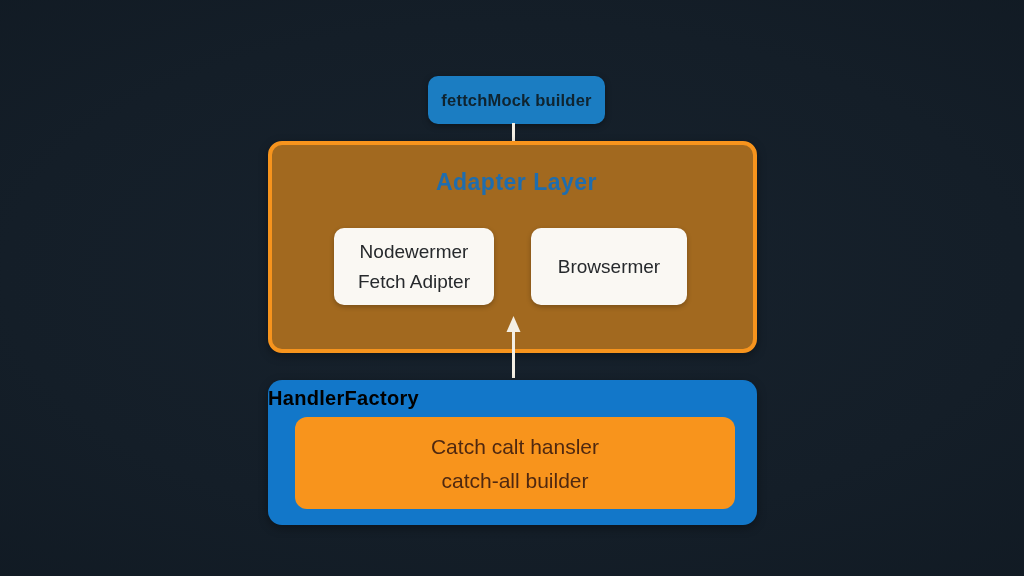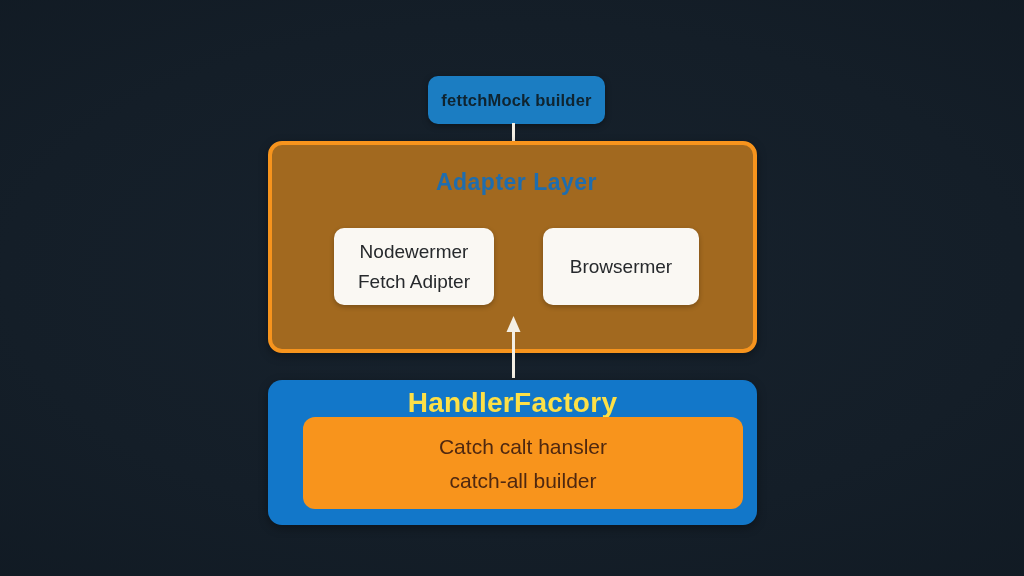--- a/index.html
+++ b/index.html
@@ -65,56 +65,54 @@
     top: 83px;
     height: 77px;
     background: #faf8f3;
     border-radius: 10px;
     display: flex; flex-direction: column;
     align-items: center; justify-content: center;
     gap: 2px;
     box-shadow: 0 2px 5px rgba(0,0,0,0.25);
   }
   .white-box-left  { left: 62px;  width: 160px; }
-  .white-box-right { left: 271px; width: 156px; }
+  .white-box-right { left: 259px; width: 156px; }
   .wb-line {
     font-size: 19px;
     line-height: 28px;
     color: #26292c;
     white-space: nowrap;
   }
 
   
   .handler-box {
     position: absolute;
     left: 268px; top: 380px;
     width: 489px; height: 145px;
     background: #1277c9;
     border-radius: 14px;
     box-shadow: 0 3px 10px rgba(0,0,0,0.35);
   }
   .handler-title {
     position: absolute;
     left: 0; right: 0; top: 7px;
-    text-align: center;
-    font-size: 28px;
+    font-size: 20px;
     font-weight: 600;
-    color: #fde047;
+    color: #000000;
     letter-spacing: 0.3px;
   }
   .catchall-box {
     position: absolute;
     left: 27px; top: 37px;
     width: 440px; height: 92px;
     background: #f8941c;
     border-radius: 12px;
     display: flex; flex-direction: column;
     align-items: center; justify-content: center;
     gap: 3px;
-    margin-left: 8px;
   }
   .co-line {
     font-size: 21px;
     line-height: 31px;
     font-weight: 500;
     color: #4f2810;
     white-space: nowrap;
   }
 </style>
 </head>

